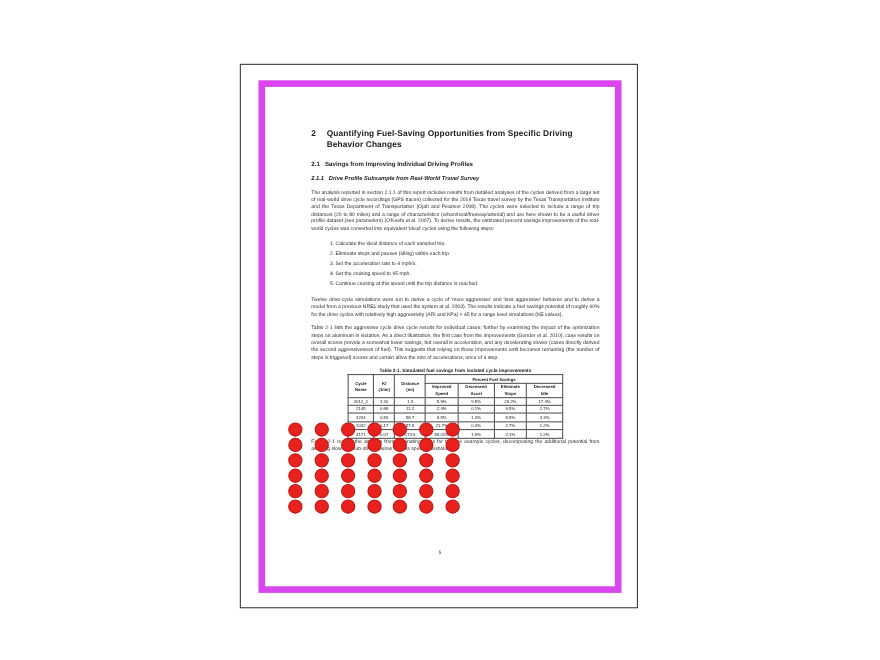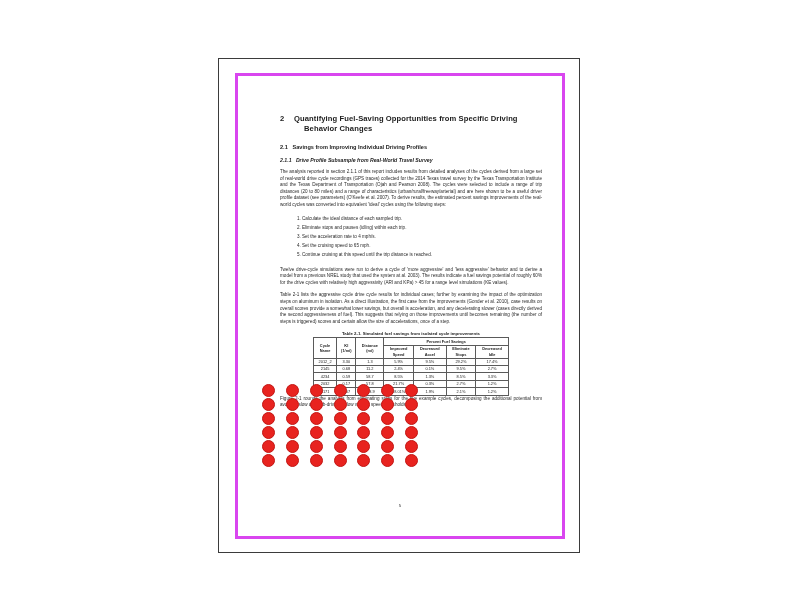--- a/index.html
+++ b/index.html
@@ -29,21 +29,21 @@
     background: #ffffff;
     border: 1px solid #3b3b3b;
     box-sizing: border-box;
   }
   .sheet-inner {
     position: absolute;
     left: 16px;
     top: 14px;
     width: 330px;
     height: 466px;
-    border: 3px solid #d946ef;
+    border: 6px solid #d946ef;
     box-sizing: border-box;
     background: #ffffff;
   }
   .content {
     position: absolute;
     left: 42px;
     top: 38px;
     width: 262px;
     color: #1c1c1c;
   }
@@ -53,21 +53,21 @@
     font-weight: bold;
     margin: 0 0 9px 0;
     letter-spacing: 0.1px;
   }
   h1.sec-title .num {
     display: inline-block;
     width: 14px;
   }
   h1.sec-title .t2 {
     display: block;
-    margin-left: 24px;
+    margin-left: 14px;
   }
   h2.sub-title {
     font-size: 5.6px;
     line-height: 8px;
     font-weight: bold;
     margin: 0 0 6px 0;
   }
   h3.subsub-title {
     font-size: 5.2px;
     line-height: 7px;

